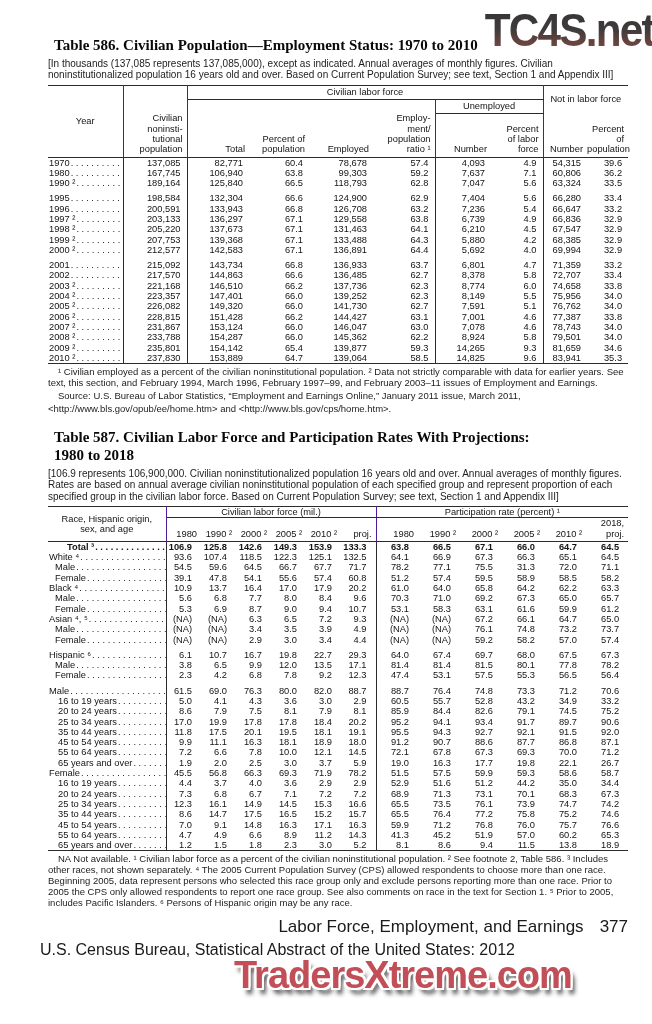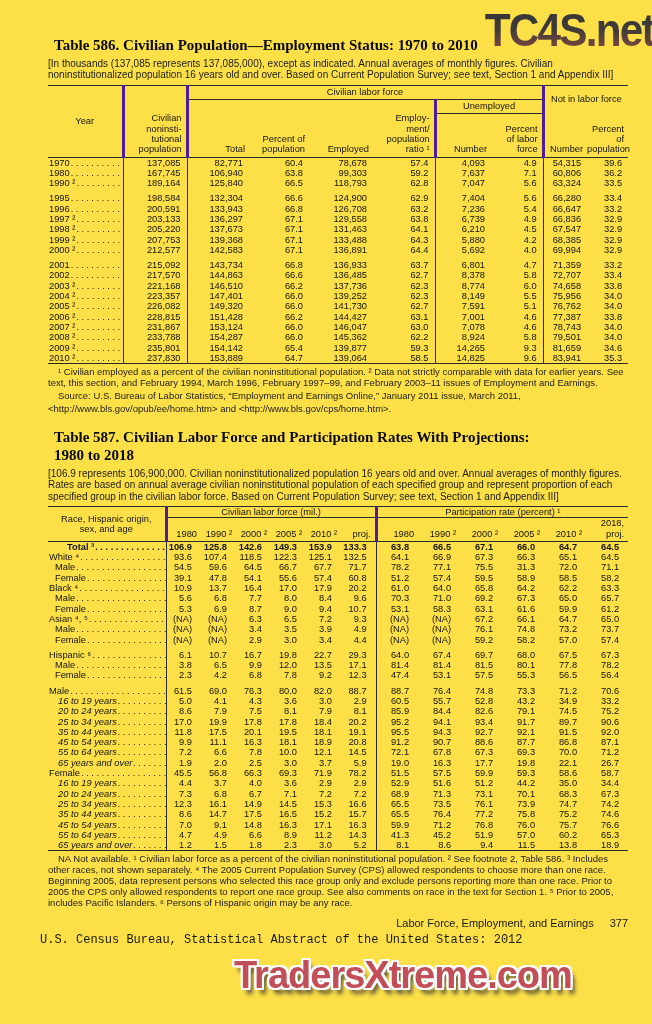--- a/index.html
+++ b/index.html
@@ -1,58 +1,58 @@
 <!DOCTYPE html>
 <html><head>
 <meta charset="utf-8">
 <style>
   html,body{margin:0;padding:0;background:#e8e8e8;}
-  .page{position:relative;width:652px;height:1024px;background:#fde047;overflow:hidden;
+  .page{position:relative;width:652px;height:1024px;background:#ffffff;overflow:hidden;
         font-family:"Liberation Sans",sans-serif;color:#131313;}
   .content{padding:36px 24px 0 48px;}
 
   
   .t-title{font-family:"Liberation Serif",serif;font-size:15px;font-weight:bold;
            margin:0 0 4px 6px;white-space:pre-line;line-height:18px;color:#090909;}
   .t-note{font-size:10px;line-height:11.4px;margin:0 0 4px 0;color:#1c1c1c;}
 
   
   table{border-collapse:collapse;width:580px;table-layout:fixed;}
   .stat-table{border-top:1px solid #2b2b2b;border-bottom:1.5px solid #2b2b2b;}
   .stat-table thead{border-bottom:1.5px solid #2b2b2b;}
   th{font-weight:normal;font-size:9.3px;line-height:10.3px;padding:0;color:#131313;}
   .pre{white-space:pre-line;}
   .th-right{text-align:right;vertical-align:bottom;padding:0 4px 2px 0;}
   .th-center{text-align:center;vertical-align:middle;}
   .gu{border-bottom:1px solid #2b2b2b;}      
-  .br{border-right:3px solid #4c1d95;margin-left:12px;}       
+  .br{border-right:1px solid #4c1d95;margin-left:12px;}       
   .hrow-sm th{height:13px;}
   td{font-size:9.3px;line-height:10.3px;padding:0;vertical-align:bottom;}
   td.num{text-align:right;padding-right:6px;}
   #t587 td.num{padding-right:9px;}
   td.bold,.bold{font-weight:bold;}
   tr.gap td{height:5px;}
   .stubwrap{display:flex;align-items:baseline;overflow:hidden;}
   .stubwrap .lbl{white-space:nowrap;}
   .leader{flex:1 1 auto;overflow:hidden;white-space:nowrap;padding-left:1px;color:#131313;}
   .leader::before{content:" . . . . . . . . . . . . . . . . . . . . . . . . . . . . . . . . . . . .";}
-  .ind0{padding-left:1px;} .ind1{padding-left:7px;} .ind2{padding-left:10px;font-style:italic;} .ind3{padding-left:19px;}
+  .ind0{padding-left:1px;} .ind1{padding-left:7px;} .ind2{padding-left:10px;} .ind3{padding-left:19px;}
   
   #t586 td:nth-child(1),#t586 td:nth-child(2),#t586 td:nth-child(6),#t586 td:nth-child(8){border-right:1px solid #2b2b2b;}
   #t587 td:nth-child(1),#t587 td:nth-child(7){border-right:1px solid #2b2b2b;}
 
   
   .fnote{font-size:9.5px;line-height:10.8px;text-indent:10px;margin:3px 0 0 0;color:#1c1c1c;}
   .src{font-size:9.5px;line-height:13px;text-indent:10px;margin:0;color:#1c1c1c;}
   .gap-lg{height:13px;}
 
   
   .running{display:flex;justify-content:flex-end;align-items:baseline;gap:16px;
-           font-size:11px;margin-top:9px;color:#1a1a1a;}
-  .census{font-family:Liberation Mono, monospace;font-size:12px;margin:4px 0 16px -8px;color:#1a1a1a;}
+           font-size:17px;margin-top:9px;color:#1a1a1a;}
+  .census{font-family:Liberation Sans, sans-serif;font-size:16px;margin:4px 0 16px -8px;color:#1a1a1a;}
 
   
   .wm-top{position:absolute;top:2px;right:-2px;font-weight:bold;font-size:47px;letter-spacing:-2px;
           transform:scaleX(.9);transform-origin:100% 0;
           background:linear-gradient(180deg,#353535 15%,#3f3b3b 50%,#6e453f 78%,#8a625a 95%);
           -webkit-background-clip:text;background-clip:text;color:transparent;}
   .wm-mid{position:absolute;left:181px;top:483px;font-family:"DejaVu Serif",serif;font-weight:bold;
           font-size:40px;letter-spacing:0;color:#c32329;transform:scaleY(1.02);
           text-shadow:-2px -2px 0 #fff,2px -2px 0 #fff,-2px 2px 0 #fff,2px 2px 0 #fff,
                       0 -2px 0 #fff,0 2px 0 #fff,-2px 0 0 #fff,2px 0 0 #fff,
@@ -912,21 +912,21 @@
               <div class="stubwrap ind2">
                 <span class="lbl">45 to 54 years</span>
                 <span class="leader"></span>
               </div>
             </td>
             <td class="num">9.9</td>
             <td class="num">11.1</td>
             <td class="num">16.3</td>
             <td class="num">18.1</td>
             <td class="num">18.9</td>
-            <td class="num">20.8</td>
+            <td class="num">18.0</td>
             <td class="num">91.2</td>
             <td class="num">90.7</td>
             <td class="num">88.6</td>
             <td class="num">87.7</td>
             <td class="num">86.8</td>
             <td class="num">87.1</td>
           </tr>
           <tr>
             <td>
               <div class="stubwrap ind2">

